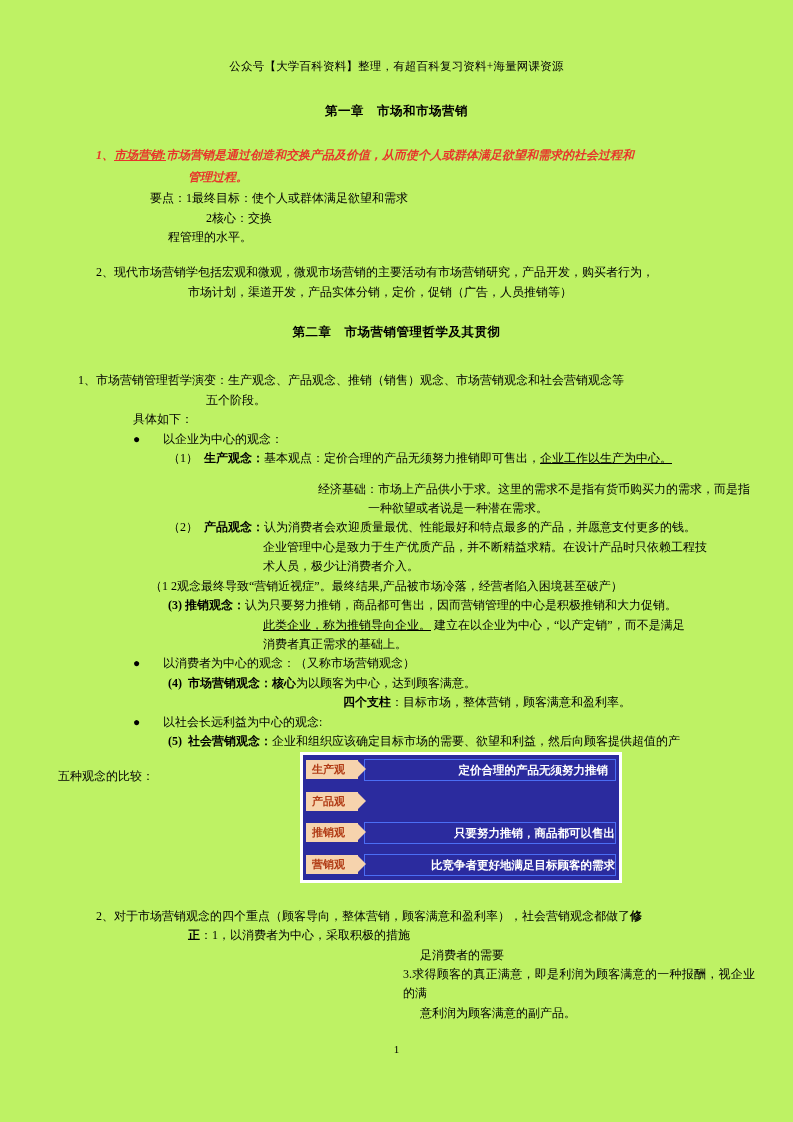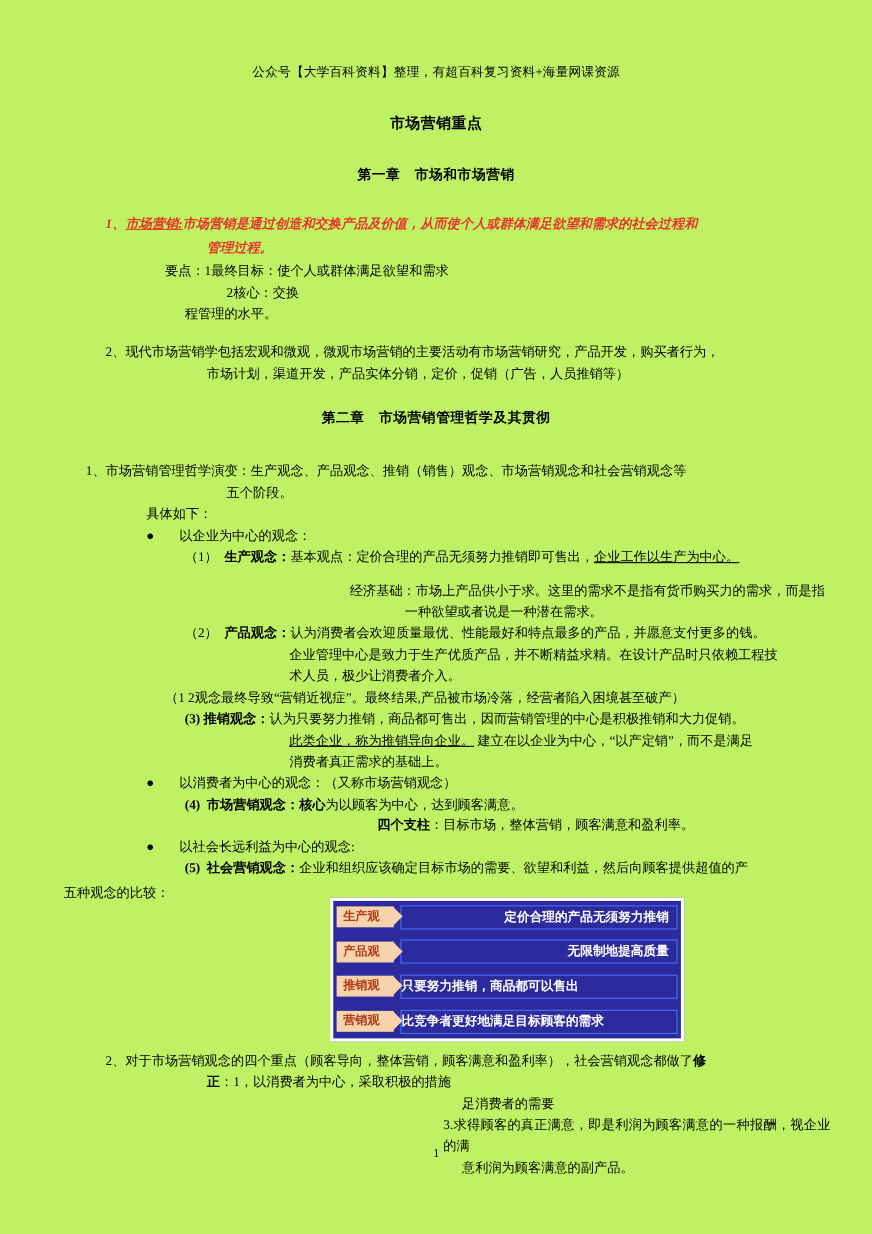--- a/index.html
+++ b/index.html
@@ -106,27 +106,27 @@
   .figure-line {
     position: relative;
     font-size: 12px;
     line-height: 1.62;
     padding-left: 20px;
     min-height: 146px;
   }
   .figure-caption {
     position: absolute;
     left: 20px;
-    top: 2px;
+    top: 15px;
     white-space: nowrap;
   }
   .concept-figure {
     position: absolute;
     left: 262px;
-    top: 16px;
+    top: 0px;
     width: 322px;
     height: 131px;
     background: #2b2b9e;
     border: 3px solid #ffffff;
     box-sizing: border-box;
     padding: 4px 3px 4px 3px;
     display: flex;
     flex-direction: column;
     justify-content: space-between;
   }
@@ -171,41 +171,40 @@
     color: #ffffff;
     font-weight: bold;
     font-size: 11.5px;
     line-height: 20px;
     text-align: right;
     padding-right: 7px;
     white-space: nowrap;
     overflow: visible;
     font-family: "Liberation Sans", sans-serif;
   }
-  .cf-desc.center { text-align: left; padding-right: 0; }
+  .cf-desc.center { text-align: right; padding-right: 0; }
 
   
   .page-number {
     position: absolute;
     left: 0;
     top: 1043px;
     width: 793px;
     text-align: center;
     font-size: 11px;
   }
 </style>
 </head>
 <body>
 
 <div class="page">
   <div class="content">
 
     <div class="hdr-note">公众号【大学百科资料】整理，有超百科复习资料+海量网课资源</div>
 
-    <div class="doc-title">市场营销重点</div>
 
     <div class="chapter-title">第一章　市场和市场营销</div>
 
     <div class="red-def ind-3">
       <span>1、</span><span class="term">市场营销:</span><span>市场营销是通过创造和交换产品及价值，从而使个人或群体满足欲望和需求的社会过程和</span>
     </div>
     <div class="red-def ind-8">管理过程。</div>
 
     <div class="para ind-6">要点：1最终目标：使个人或群体满足欲望和需求</div>
     <div class="para ind-9">2核心：交换</div>
@@ -270,21 +269,20 @@
     <div class="figure-line">
       <span class="figure-caption">五种观念的比较：</span>
 
       <div class="concept-figure">
         <div class="cf-row">
           <span class="cf-tag">生产观</span>
           <span class="cf-desc">定价合理的产品无须努力推销</span>
         </div>
         <div class="cf-row">
           <span class="cf-tag">产品观</span>
-          <span class="cf-desc">无限制地提高质量</span>
         </div>
         <div class="cf-row">
           <span class="cf-tag">推销观</span>
           <span class="cf-desc center">只要努力推销，商品都可以售出</span>
         </div>
         <div class="cf-row">
           <span class="cf-tag">营销观</span>
           <span class="cf-desc center">比竞争者更好地满足目标顾客的需求</span>
         </div>
       </div>

